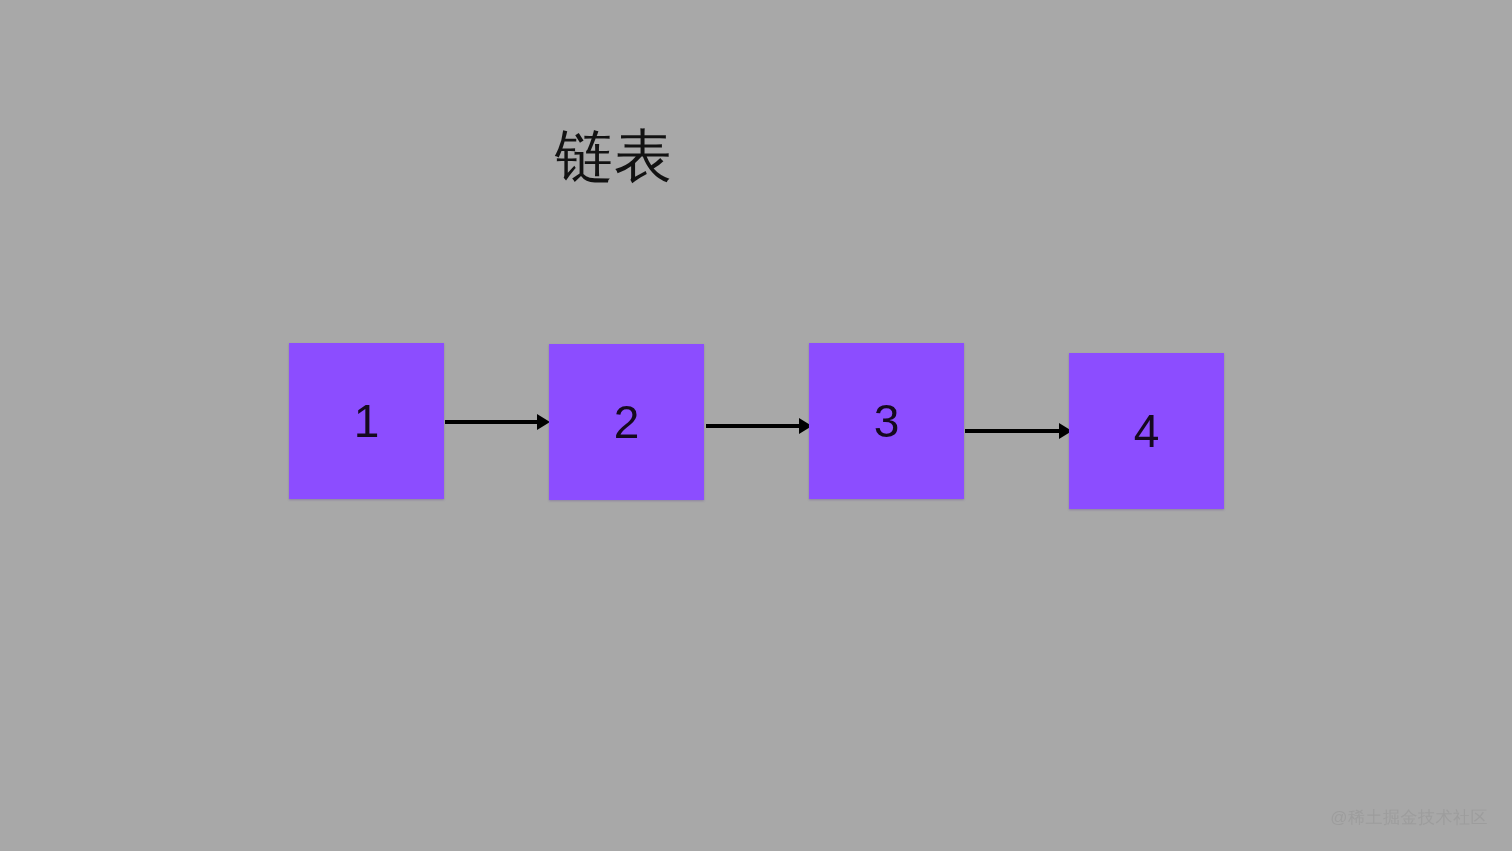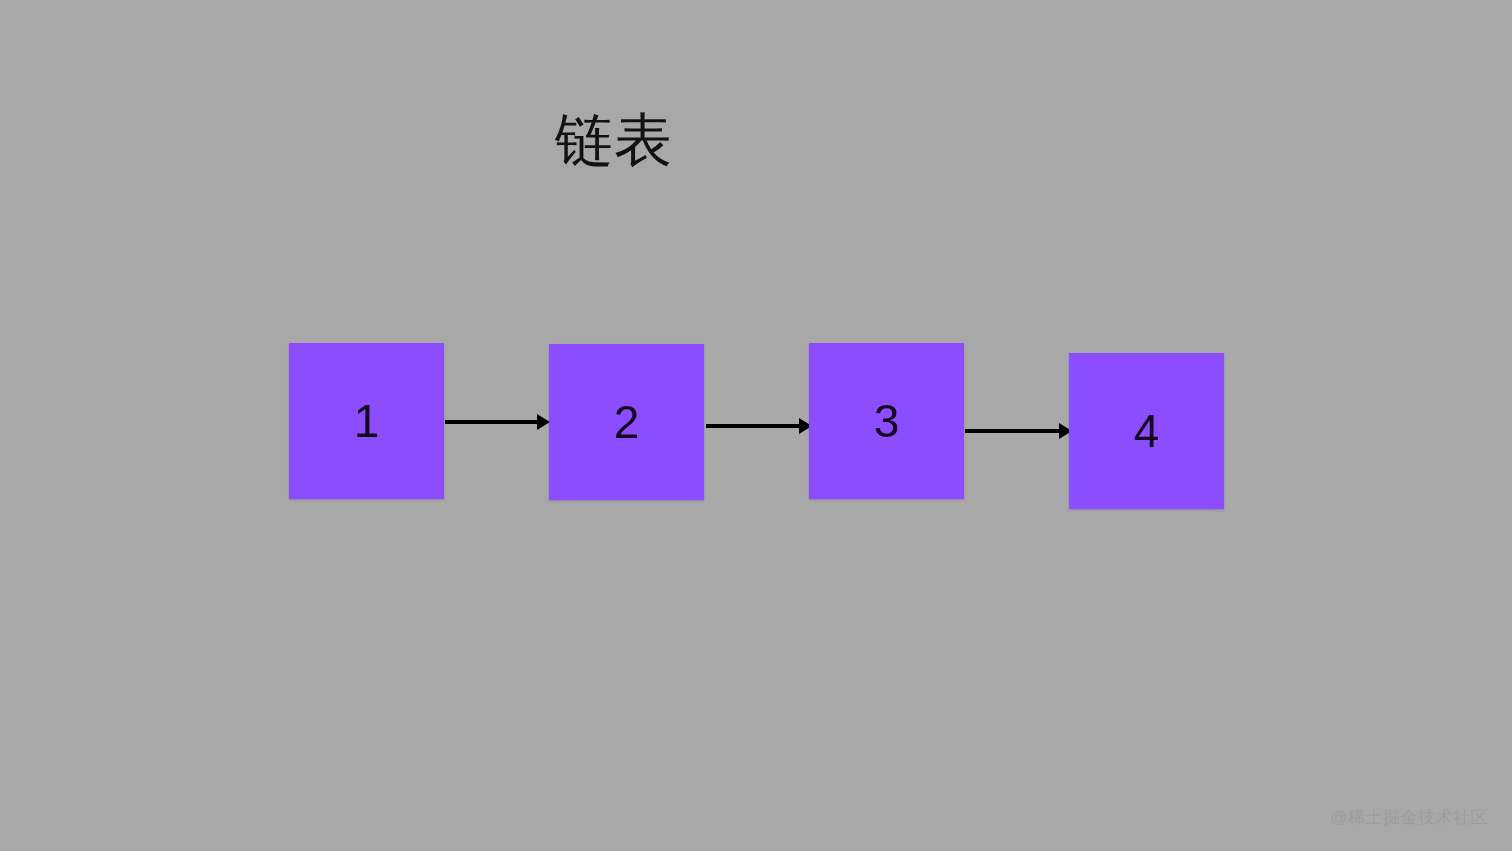--- a/index.html
+++ b/index.html
@@ -19,21 +19,21 @@
     position: relative;
     width: 1512px;
     height: 851px;
     background: #a8a8a8;
   }
 
   
   .slide-title {
     position: absolute;
     left: 0;
-    top: 104px;
+    top: 120px;
     width: 1228px;
     text-align: center;
     font-size: 58px;
     line-height: 72px;
     font-weight: 400;
     color: #121212;
     letter-spacing: 1px;
     white-space: nowrap;
   }
 

